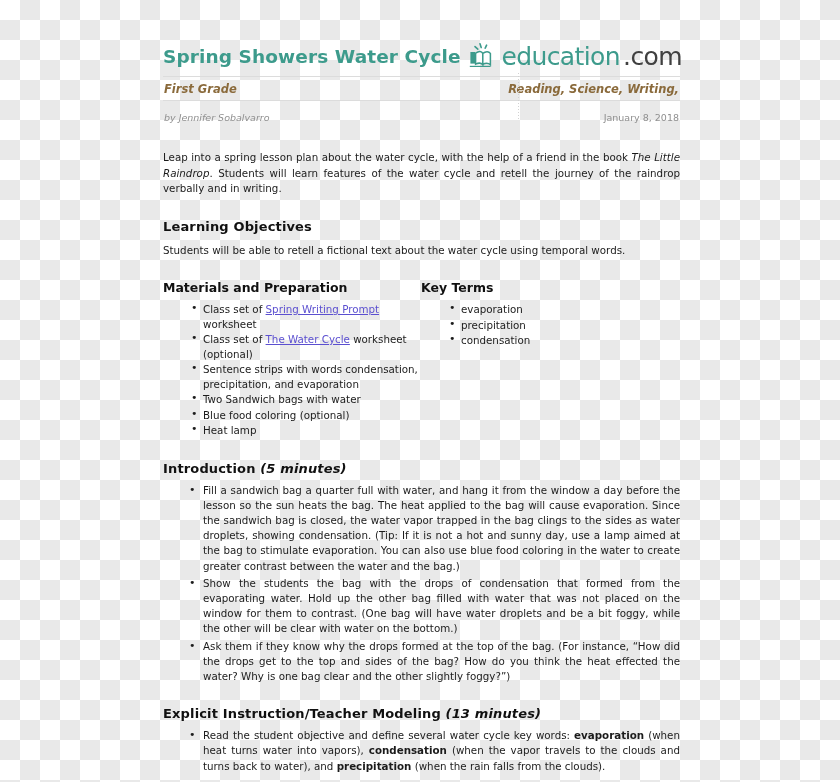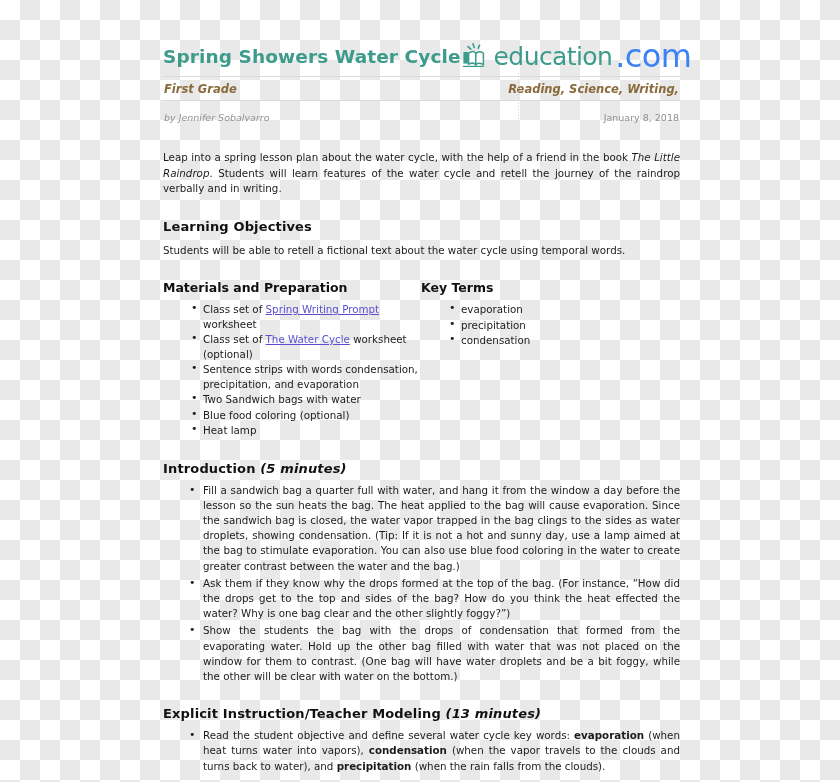--- a/index.html
+++ b/index.html
@@ -20,21 +20,21 @@
 
   
   .hdr-top { display:flex; align-items:center; justify-content:space-between; height:40px; }
   .doc-title {
     color:#3d9b8c; font-size:18.5px; font-weight:bold; letter-spacing:.1px;
     white-space:nowrap;
   }
   .logo { display:flex; align-items:center; gap:3px; margin-right:-2px; }
   .logo-book { width:30px; height:28px; flex:none; }
   .logo-edu { color:#3d9b8c; font-size:25px; letter-spacing:-0.6px; font-family:"DejaVu Sans", sans-serif; }
-  .logo-dom { color:#3b82f6; font-size:32px; letter-spacing:-0.6px;text-align:right; }
+  .logo-dom { color:#404040; font-size:25px; letter-spacing:-0.6px;text-align:right; }
 
   .rule { height:1px; background:#dcdcdc; margin:0; }
   .hdr-meta {
     position:relative; display:flex; align-items:center; justify-content:space-between;
     height:23px; padding:0 1px;
   }
   .grade { color:#8a6a3b; font-size:11.5px; font-weight:bold; font-style:italic; }
   .subjects { color:#8a6a3b; font-size:11.5px; font-weight:bold; font-style:italic; white-space:nowrap; }
   .vdiv { position:absolute; left:355px; top:-4px; width:1px; height:48px;
           background:repeating-linear-gradient(to bottom,#d2d2d2 0 1px,transparent 1px 3px); }
@@ -139,22 +139,22 @@
             <li>precipitation</li>
             <li>condensation</li>
           </ul>
       </div>
     </div>
 
     <h2 class="sec"><span>Introduction</span>
         <span class="mins">(5 minutes)</span></h2>
     <ul class="bl wide" id="intro-list">
         <li>Fill a sandwich bag a quarter full with water, and hang it from the window a day before the lesson so the sun heats the bag. The heat applied to the bag will cause evaporation. Since the sandwich bag is closed, the water vapor trapped in the bag clings to the sides as water droplets, showing condensation. (Tip: If it is not a hot and sunny day, use a lamp aimed at the bag to stimulate evaporation. You can also use blue food coloring in the water to create greater contrast between the water and the bag.)</li>
+        <li>Show the students the bag with the drops of condensation that formed from the evaporating water. Hold up the other bag filled with water that was not placed on the window for them to contrast. (One bag will have water droplets and be a bit foggy, while the other will be clear with water on the bottom.)</li>
         <li>Ask them if they know why the drops formed at the top of the bag. (For instance, “How did the drops get to the top and sides of the bag? How do you think the heat effected the water? Why is one bag clear and the other slightly foggy?”)</li>
-        <li>Show the students the bag with the drops of condensation that formed from the evaporating water. Hold up the other bag filled with water that was not placed on the window for them to contrast. (One bag will have water droplets and be a bit foggy, while the other will be clear with water on the bottom.)</li>
       </ul>
 
     <h2 class="sec"><span>Explicit Instruction/Teacher Modeling</span>
         <span class="mins">(13 minutes)</span></h2>
     <ul class="bl wide" id="explicit-list">
         <li><span>Read the student objective and define several water cycle key words: </span><b>evaporation</b><span> (when heat turns water into vapors), </span><b>condensation</b><span> (when the vapor travels to the clouds and turns back to water), and </span><b>precipitation</b><span> (when the rain falls from the clouds).</span></li>
       </ul>
 
   </div>
 </div>

